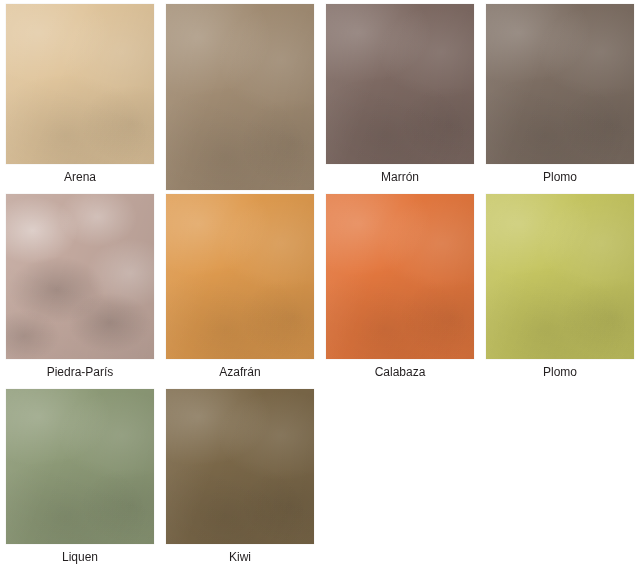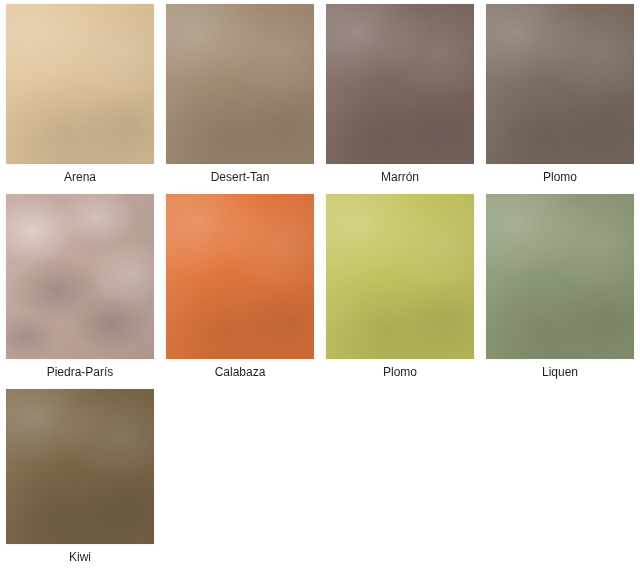--- a/index.html
+++ b/index.html
@@ -84,38 +84,41 @@
 
 <div class="palette-grid">
 
   <div class="swatch-cell">
     <div class="swatch-chip" style="background-color: rgb(224, 197, 156);"></div>
     <div class="swatch-label">Arena</div>
   </div>
 
   <div class="swatch-cell">
     <div class="swatch-chip" style="background-color: rgb(161, 140, 115);"></div>
-    <div class="swatch-label">Desert-Tan</div>
   </div>
 
   <div class="swatch-cell">
     <div class="swatch-chip" style="background-color: rgb(126, 106, 99);"></div>
     <div class="swatch-label">Marrón</div>
   </div>
 
   <div class="swatch-cell">
     <div class="swatch-chip" style="background-color: rgb(125, 110, 99);"></div>
     <div class="swatch-label">Plomo</div>
   </div>
 
   <div class="swatch-cell">
     <div class="swatch-chip heavy-texture" style="background-color: rgb(194, 168, 158);"></div>
     <div class="swatch-label">Piedra-París</div>
   </div>
 
+  <div class="swatch-cell">
+    <div class="swatch-chip" style="background-color: rgb(222, 154, 78);"></div>
+    <div class="swatch-label">Azafrán</div>
+  </div>
 
   <div class="swatch-cell">
     <div class="swatch-chip" style="background-color: rgb(227, 119, 62);"></div>
     <div class="swatch-label">Calabaza</div>
   </div>
 
 
 
   <div class="swatch-cell">
     <div class="swatch-chip" style="background-color: rgb(197, 197, 97);"></div>

